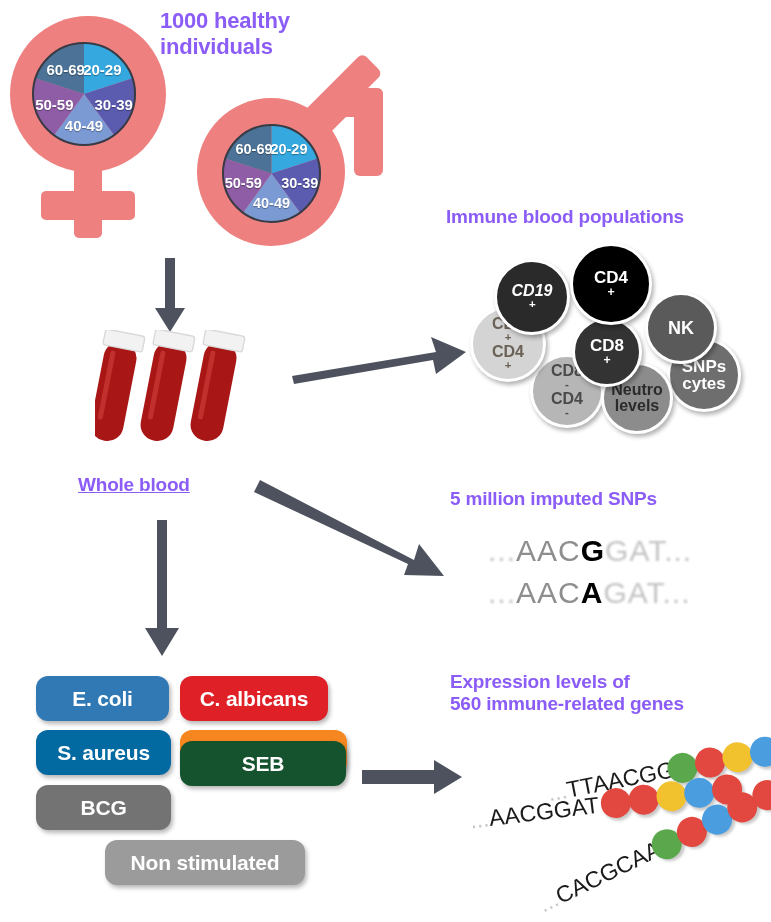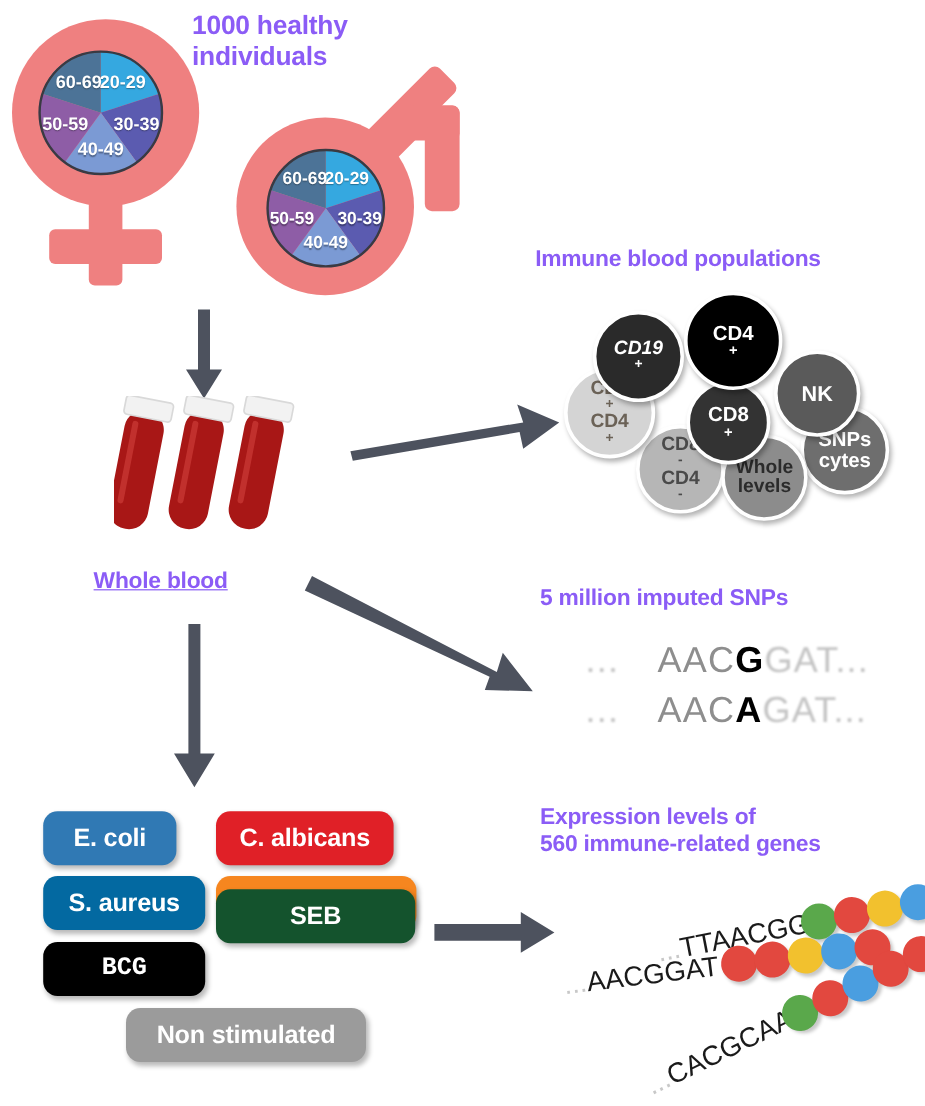--- a/index.html
+++ b/index.html
@@ -81,21 +81,21 @@
   
   .snpline {
     position: absolute;
     font-family: "Liberation Sans", sans-serif;
     font-size: 30px;
     letter-spacing: 1px;
     white-space: nowrap;
     color: #b9b9b9;
   }
   .snpline .dim  { color: #c3c3c3; filter: blur(1.1px); }
-  .snpline .mid  { color: #8e8e8e; margin-left: 32px; }
+  .snpline .mid  { color: #8e8e8e; }
   .snpline .hot  { color: #000000; font-weight: bold; }
 
   
   .chip {
     position: absolute;
     border-radius: 12px;
     color: #ffffff;
     font-weight: bold;
     font-size: 21px;
     display: flex;
@@ -245,44 +245,44 @@
         </div>
       </div>
       <div class="cellbubble" style="left: 530px; top: 354px; width: 74px; height: 74px; background: rgb(182, 182, 182); color: rgb(74, 74, 74); font-size: 16px; z-index: 2;">
         <div>
           <span>CD8<span class="sup">-</span></span>
           <span>CD4<span class="sup">-</span></span>
         </div>
       </div>
       <div class="cellbubble" style="left: 601px; top: 362px; width: 72px; height: 72px; background: rgb(140, 140, 140); color: rgb(43, 43, 43); font-size: 16px; z-index: 3;">
         <div>
-          <span>Whole</span>
+          <span>Neutro</span>
           <span>levels</span>
         </div>
       </div>
       <div class="cellbubble" style="left: 667px; top: 338px; width: 74px; height: 74px; background: rgb(110, 110, 110); color: rgb(255, 255, 255); font-size: 17px; z-index: 1;">
         <div>
           <span>SNPs</span>
           <span>cytes</span>
         </div>
       </div>
     </div>
 
   <div class="heading" id="title-snps">5 million imputed SNPs</div>
   <div id="snp-block">
       <div class="snpline" style="left: 488px; top: 534px;"><span class="dim">...</span><span class="mid">AAC</span><span class="hot">G</span><span class="dim">GAT</span><span class="dim">...</span></div>
       <div class="snpline" style="left: 488px; top: 576px;"><span class="dim">...</span><span class="mid">AAC</span><span class="hot">A</span><span class="dim">GAT</span><span class="dim">...</span></div>
     </div>
 
   <div id="stim-block">
-      <div class="chip" style="left: 36px; top: 676px; width: 111px; height: 45px; background: rgb(48, 121, 180);">E. coli</div>
+      <div class="chip" style="left: 36px; top: 676px; width: 133px; height: 45px; background: rgb(48, 121, 180);">E. coli</div>
       <div class="chip" style="left: 180px; top: 676px; width: 148px; height: 45px; background: rgb(224, 32, 39);">C. albicans</div>
       <div class="chip" style="left: 36px; top: 730px; width: 135px; height: 45px; background: #0369a1;">S. aureus</div>
       <div class="chip" style="left: 180px; top: 730px; width: 148px; height: 45px; background: rgb(246, 134, 31); padding-left: 19px;">Influenza</div>
-      <div class="chip" style="left: 36px; top: 785px; width: 135px; height: 45px; background: #000000; font-family: Liberation Mono, monospace;">BCG</div>
+      <div class="chip" style="left: 36px; top: 785px; width: 135px; height: 45px; background: #737373;">BCG</div>
       <div class="chip" style="left: 180px; top: 741px; width: 166px; height: 45px; background: #14532d;">SEB</div>
       <div class="chip" style="left: 90px; top: 840px; width: 200px; height: 45px; background: rgb(155, 155, 155); margin-left: 15px;">Non stimulated</div>
     </div>
 
   <div class="heading" id="title-expression">Expression levels of
 560 immune-related genes</div>
   <div id="expr-block">
       <div class="strand" style="left: 548px; top: 776px; width: 284px; height: 36px; transform: rotate(-11deg);">
         <div class="seq"><span class="lead">...</span><span>TTAACGG</span></div>
         <div class="bead" style="left: 122px; background: rgb(90, 168, 75);"></div>

